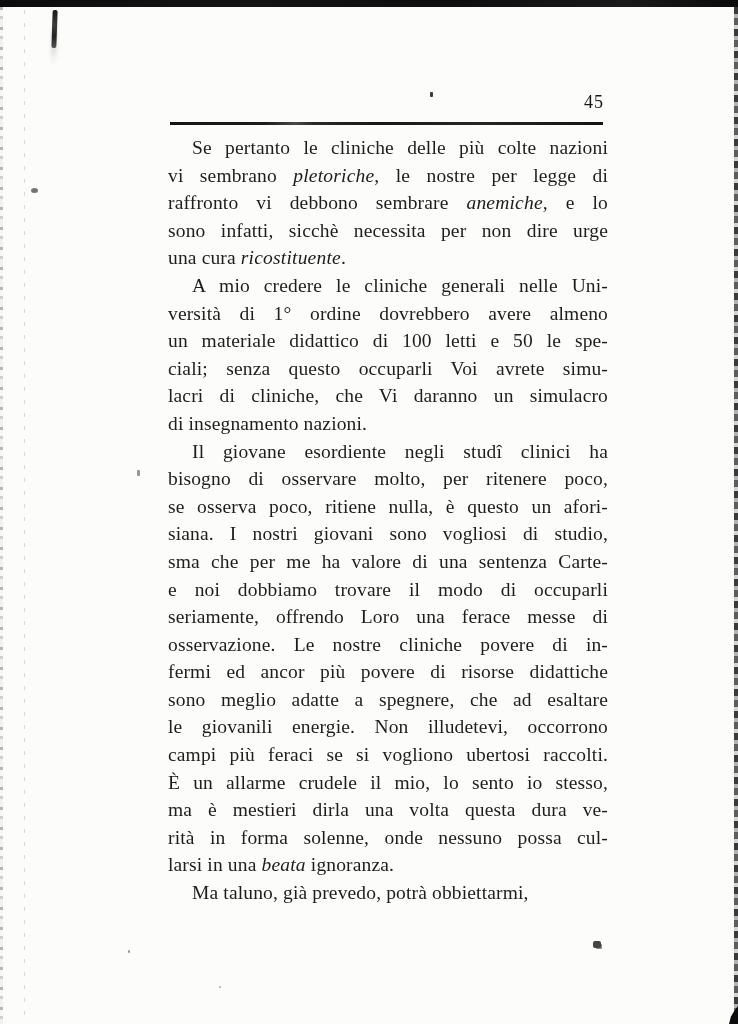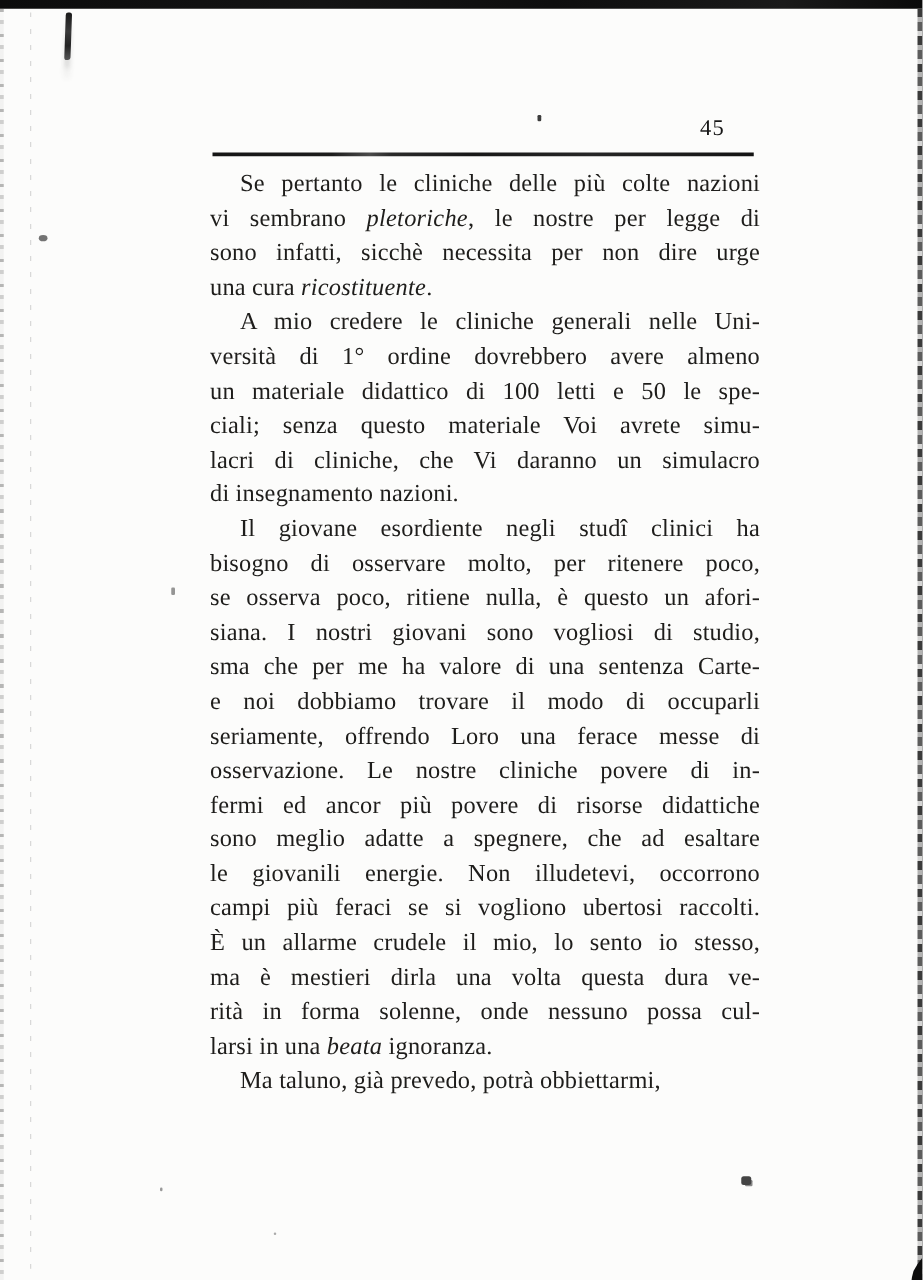--- a/index.html
+++ b/index.html
@@ -55,21 +55,21 @@
   .speck.d { left: 219px; top: 986px; width: 2px; height: 2px; background: #aaa; }
   .speck.e { left: 137px; top: 470px; width: 3px; height: 6px; background: rgba(80,80,80,0.6); }
   .corner-blob {
     position: absolute; right: 0; bottom: 0; width: 9px; height: 18px;
     background: #0d0d0d;
     clip-path: polygon(100% 0, 100% 100%, 0 100%, 20% 60%, 55% 30%);
   }
   
   .page-number {
     position: absolute; left: 560px; top: 92px; width: 44px;
-    text-align: left; font-size: 18px; letter-spacing: 1px; color: #161616;
+    text-align: right; font-size: 18px; letter-spacing: 1px; color: #161616;
   }
   .header-rule {
     position: absolute; left: 170px; top: 122px; width: 433px; height: 2.6px;
     background: linear-gradient(90deg,
       #151515 0%, #1c1c1c 22%, #4a4a4a 29%, #2a2a2a 33%,
       #181818 48%, #262626 70%, #131313 100%);
   }
   
   .body-text {
     position: absolute; left: 168px; top: 134px; width: 440px;
@@ -99,28 +99,29 @@
   <div class="speck e"></div>
   <div class="corner-blob"></div>
 
   <div class="page-number">45</div>
   <div class="header-rule"></div>
 
   <div class="body-text" id="body-text">
       <div>
         <div class="line indent">Se pertanto le cliniche delle più colte nazioni</div>
         <div class="line">vi sembrano <em>pletoriche</em>, le nostre per legge di</div>
+        <div class="line">raffronto vi debbono sembrare <em>anemiche</em>, e lo</div>
         <div class="line">sono infatti, sicchè necessita per non dire urge</div>
         <div class="line last">una cura <em>ricostituente</em>.</div>
       </div>
       <div>
         <div class="line indent">A mio credere le cliniche generali nelle Uni-</div>
         <div class="line">versità di 1° ordine dovrebbero avere almeno</div>
         <div class="line">un materiale didattico di 100 letti e 50 le spe-</div>
-        <div class="line">ciali; senza questo materiale Voi avrete simu-</div>
+        <div class="line">ciali; senza questo occuparli Voi avrete simu-</div>
         <div class="line">lacri di cliniche, che Vi daranno un simulacro</div>
         <div class="line last">di insegnamento nazioni.</div>
       </div>
       <div>
         <div class="line indent">Il giovane esordiente negli studî clinici ha</div>
         <div class="line">bisogno di osservare molto, per ritenere poco,</div>
         <div class="line">se osserva poco, ritiene nulla, è questo un afori-</div>
         <div class="line">siana. I nostri giovani sono vogliosi di studio,</div>
         <div class="line">sma che per me ha valore di una sentenza Carte-</div>
         <div class="line">e noi dobbiamo trovare il modo di occuparli</div>

